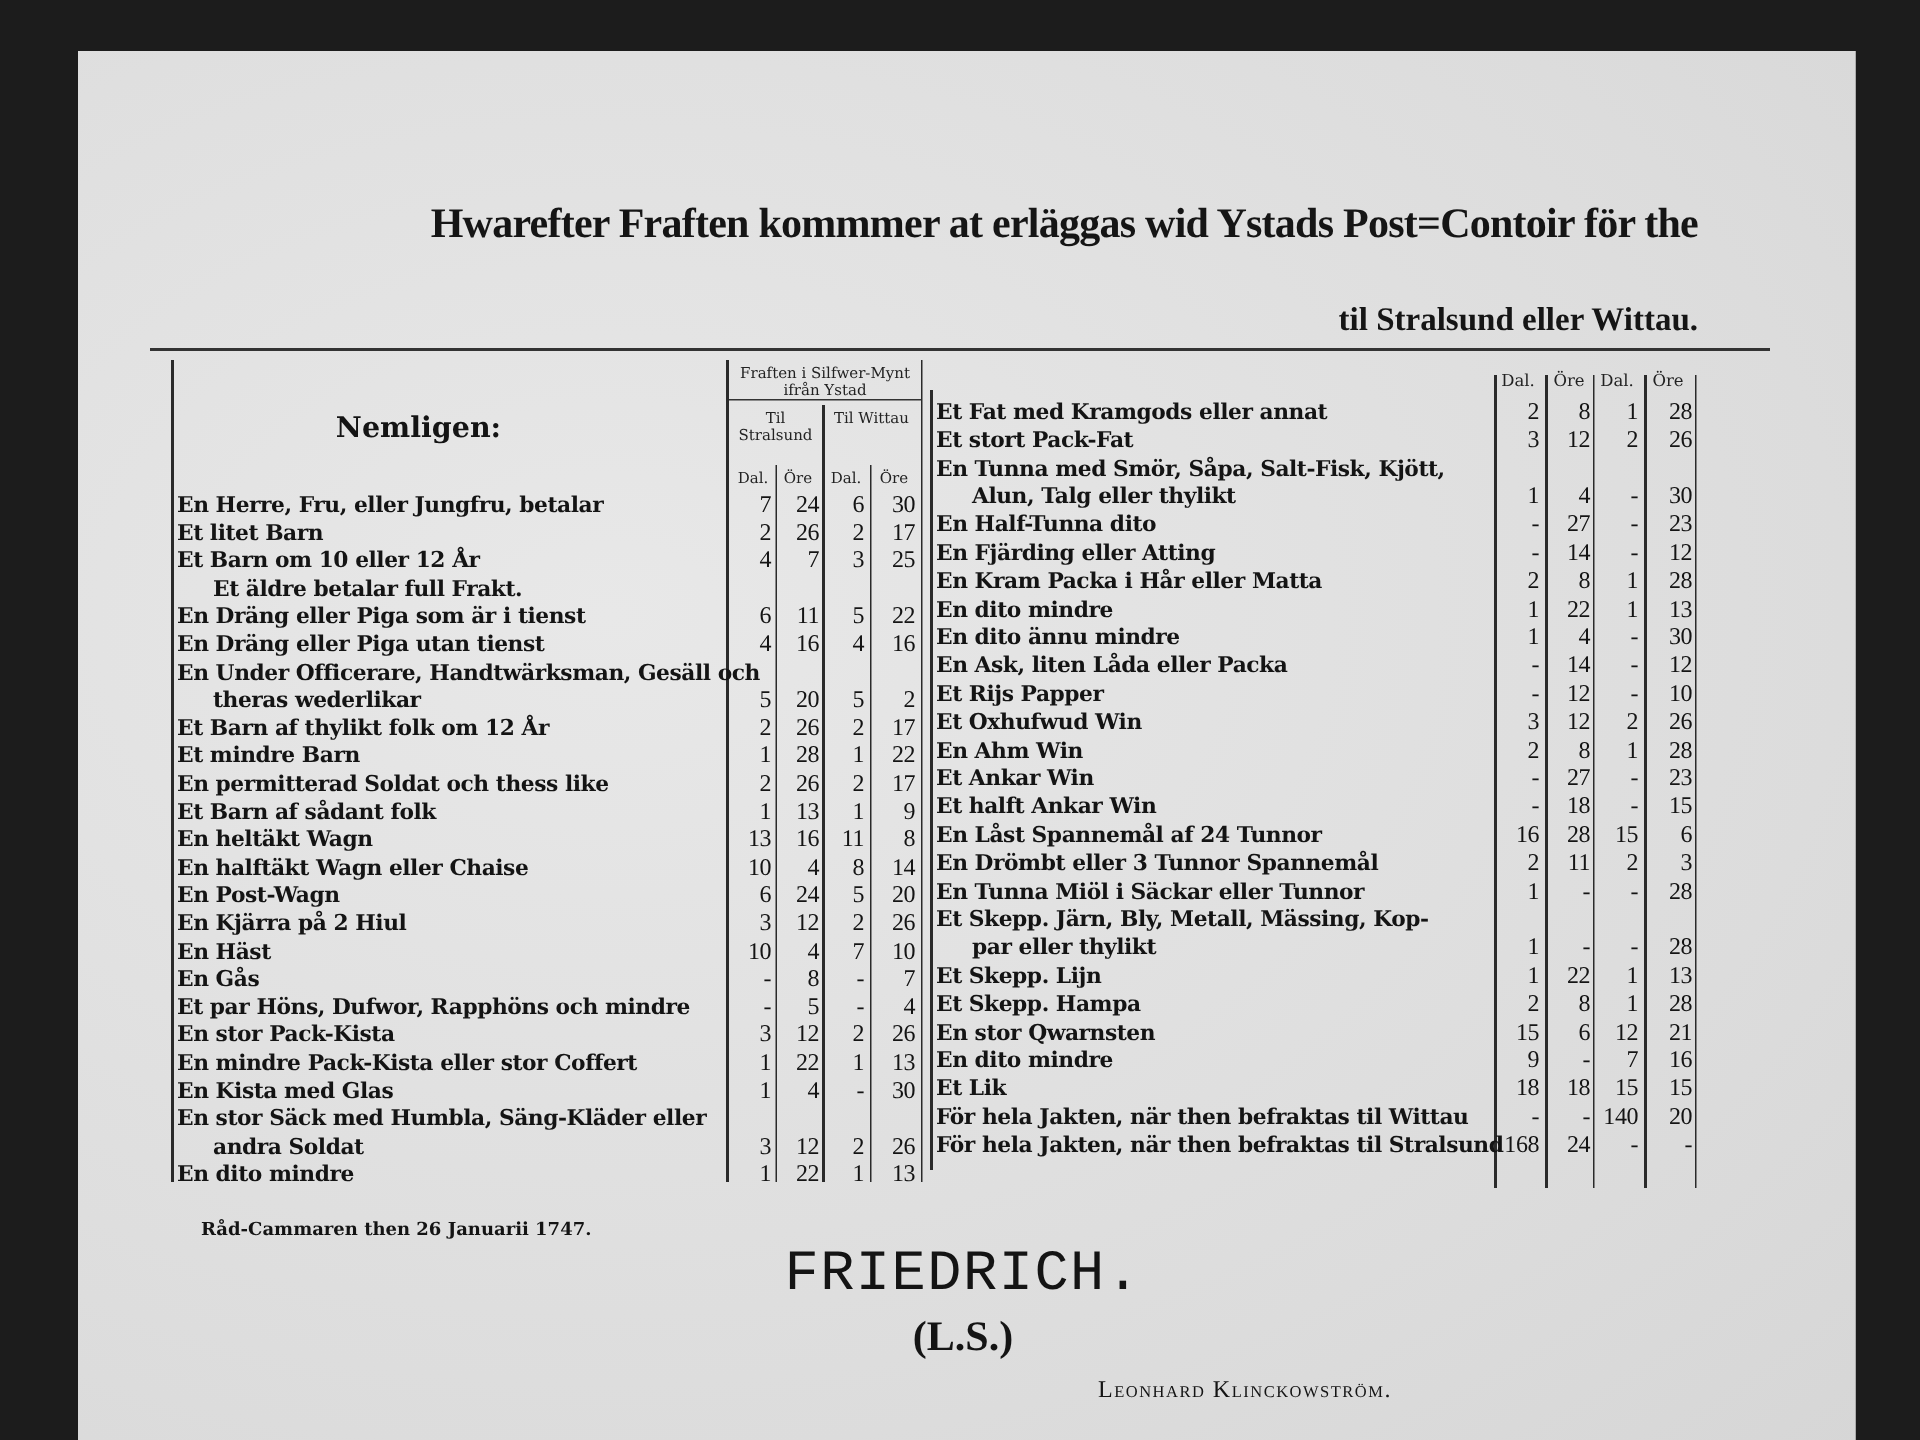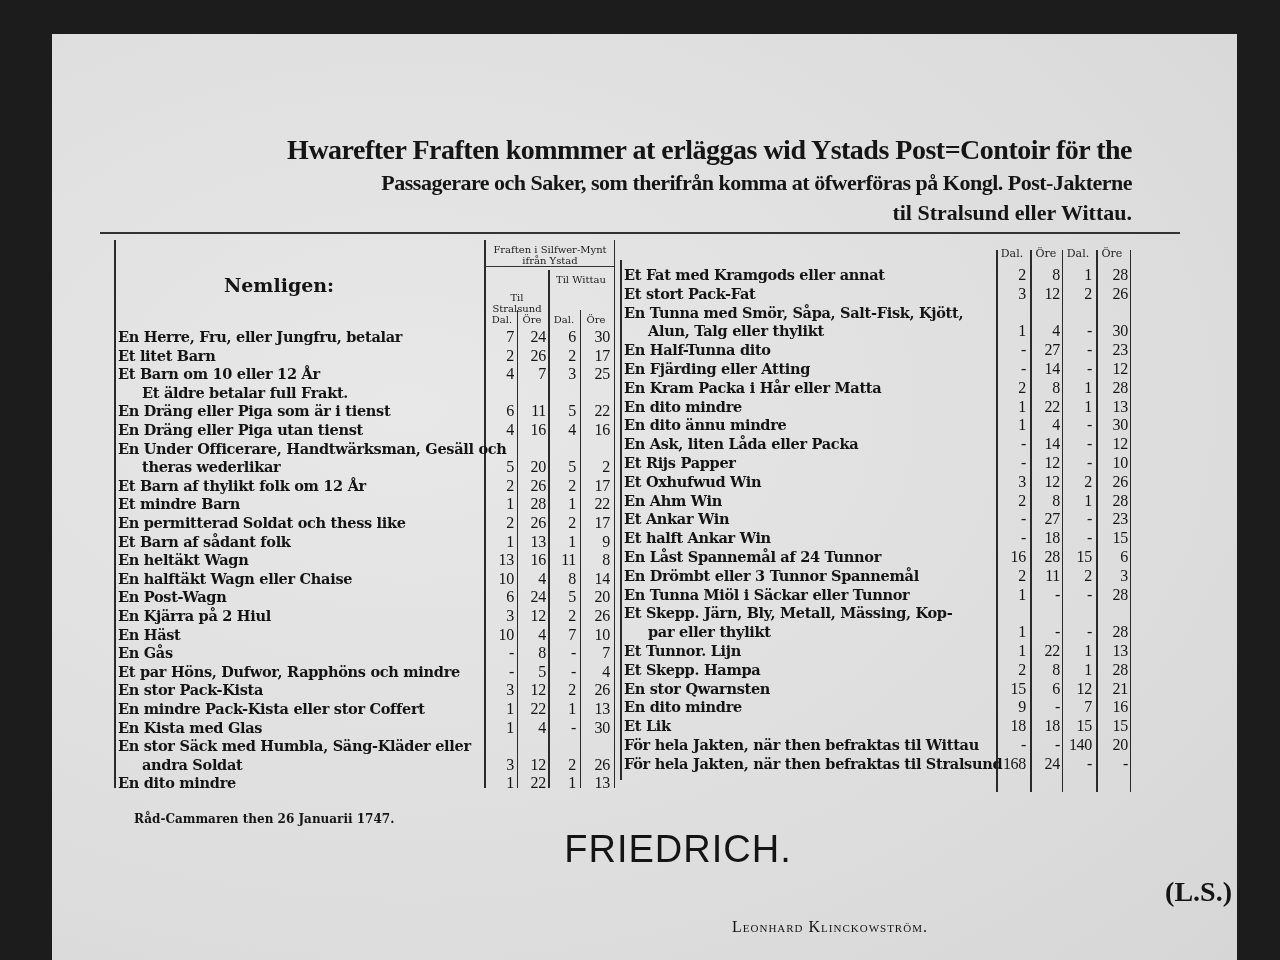--- a/index.html
+++ b/index.html
@@ -45,46 +45,45 @@
   .num { position: absolute; width: 30px; text-align: right; font-family: "Liberation Serif", serif; font-size: 16px; font-weight: normal; }
 
   .vline { position: absolute; width: 2px; background: #2a2a2a; }
 
   .footer1 {
     position: absolute; left: 110px; top: 762px; font-size: 12px; font-weight: bold; white-space: nowrap;
   }
   .footer2 { position: absolute; left: 82px; top: 778px; font-size: 12px; font-weight: bold; }
   .king {
     position: absolute; left: 0; width: 1180px; text-align: center; top: 794px;
-    font-family: Liberation Sans, sans-serif; font-size: 38px; letter-spacing: 1px; padding-left: 36px;
+    font-family: Liberation Mono, monospace; font-size: 38px; letter-spacing: 1px;
   }
   .seal {
-    position: absolute; left: 0; width: 1180px; text-align: right; top: 842px;
+    position: absolute; left: 0; width: 1180px; text-align: center; top: 842px;
     font-family: "Liberation Serif", serif; font-size: 28px; font-weight: bold;
   }
   .signer {
     position: absolute; left: 680px; top: 884px;
     font-family: "Liberation Serif", serif; font-size: 16px; letter-spacing: 1px; font-variant: small-caps;
   }
   .nb { position: absolute; left: 52px; top: 900px; font-size: 11.5px; font-weight: bold; white-space: nowrap; }
 </style>
 </head>
 <body>
 
 <div class="paper">
   <div class="sub sub1">Hwarefter Fraften kommmer at erläggas wid Ystads Post=Contoir för the</div>
-  <div class="sub sub2">Passagerare och Saker, som therifrån komma at öfwerföras på Kongl. Post-Jakterne</div>
   <div class="sub sub3">til Stralsund eller Wittau.</div>
   <div class="rule"></div>
 
   <div class="ltable" id="ltable">
     <div class="vline" style="left:0;top:0;height:548px;"></div>
     <div class="lheader">Nemligen:</div>
     <div class="colhead" style="left:372px;top:4px;width:128px;border-bottom:1px solid #333;">Fraften i Silfwer-Mynt ifrån Ystad</div>
-    <div class="colhead" style="left:372px;top:52px;width:62px;">Til Stralsund</div>
+    <div class="colhead" style="left:372px;top:34px;width:62px;">Til Stralsund</div>
     <div class="colhead" style="left:436px;top:34px;width:62px;">Til Wittau</div>
     <div class="colhead" style="left:374px;top:74px;width:28px;">Dal.</div>
     <div class="colhead" style="left:404px;top:74px;width:28px;">Öre</div>
     <div class="colhead" style="left:436px;top:74px;width:28px;">Dal.</div>
     <div class="colhead" style="left:468px;top:74px;width:28px;">Öre</div>
     <div class="vline" style="left:370px;top:0;height:548px;"></div>
     <div class="vline" style="left:403px;top:70px;height:478px;width:1px;"></div>
     <div class="vline" style="left:434px;top:30px;height:518px;"></div>
     <div class="vline" style="left:466px;top:70px;height:478px;width:1px;"></div>
     <div class="vline" style="left:500px;top:0;height:548px;width:1px;"></div>
@@ -410,21 +409,21 @@
         <span class="num" style="left: 478px;"></span>
       </div>
       <div class="row" style="top: 383.2px;">
         <span class="lbl2">par eller thylikt</span>
         <span class="num" style="left: 376px;">1</span>
         <span class="num" style="left: 410px;">-</span>
         <span class="num" style="left: 442px;">-</span>
         <span class="num" style="left: 478px;">28</span>
       </div>
       <div class="row" style="top: 402px;">
-        <span class="lbl">Et Tunnor. Lijn</span>
+        <span class="lbl">Et Skepp. Lijn</span>
         <span class="num" style="left: 376px;">1</span>
         <span class="num" style="left: 410px;">22</span>
         <span class="num" style="left: 442px;">1</span>
         <span class="num" style="left: 478px;">13</span>
       </div>
       <div class="row" style="top: 420.8px;">
         <span class="lbl">Et Skepp. Hampa</span>
         <span class="num" style="left: 376px;">2</span>
         <span class="num" style="left: 410px;">8</span>
         <span class="num" style="left: 442px;">1</span>

